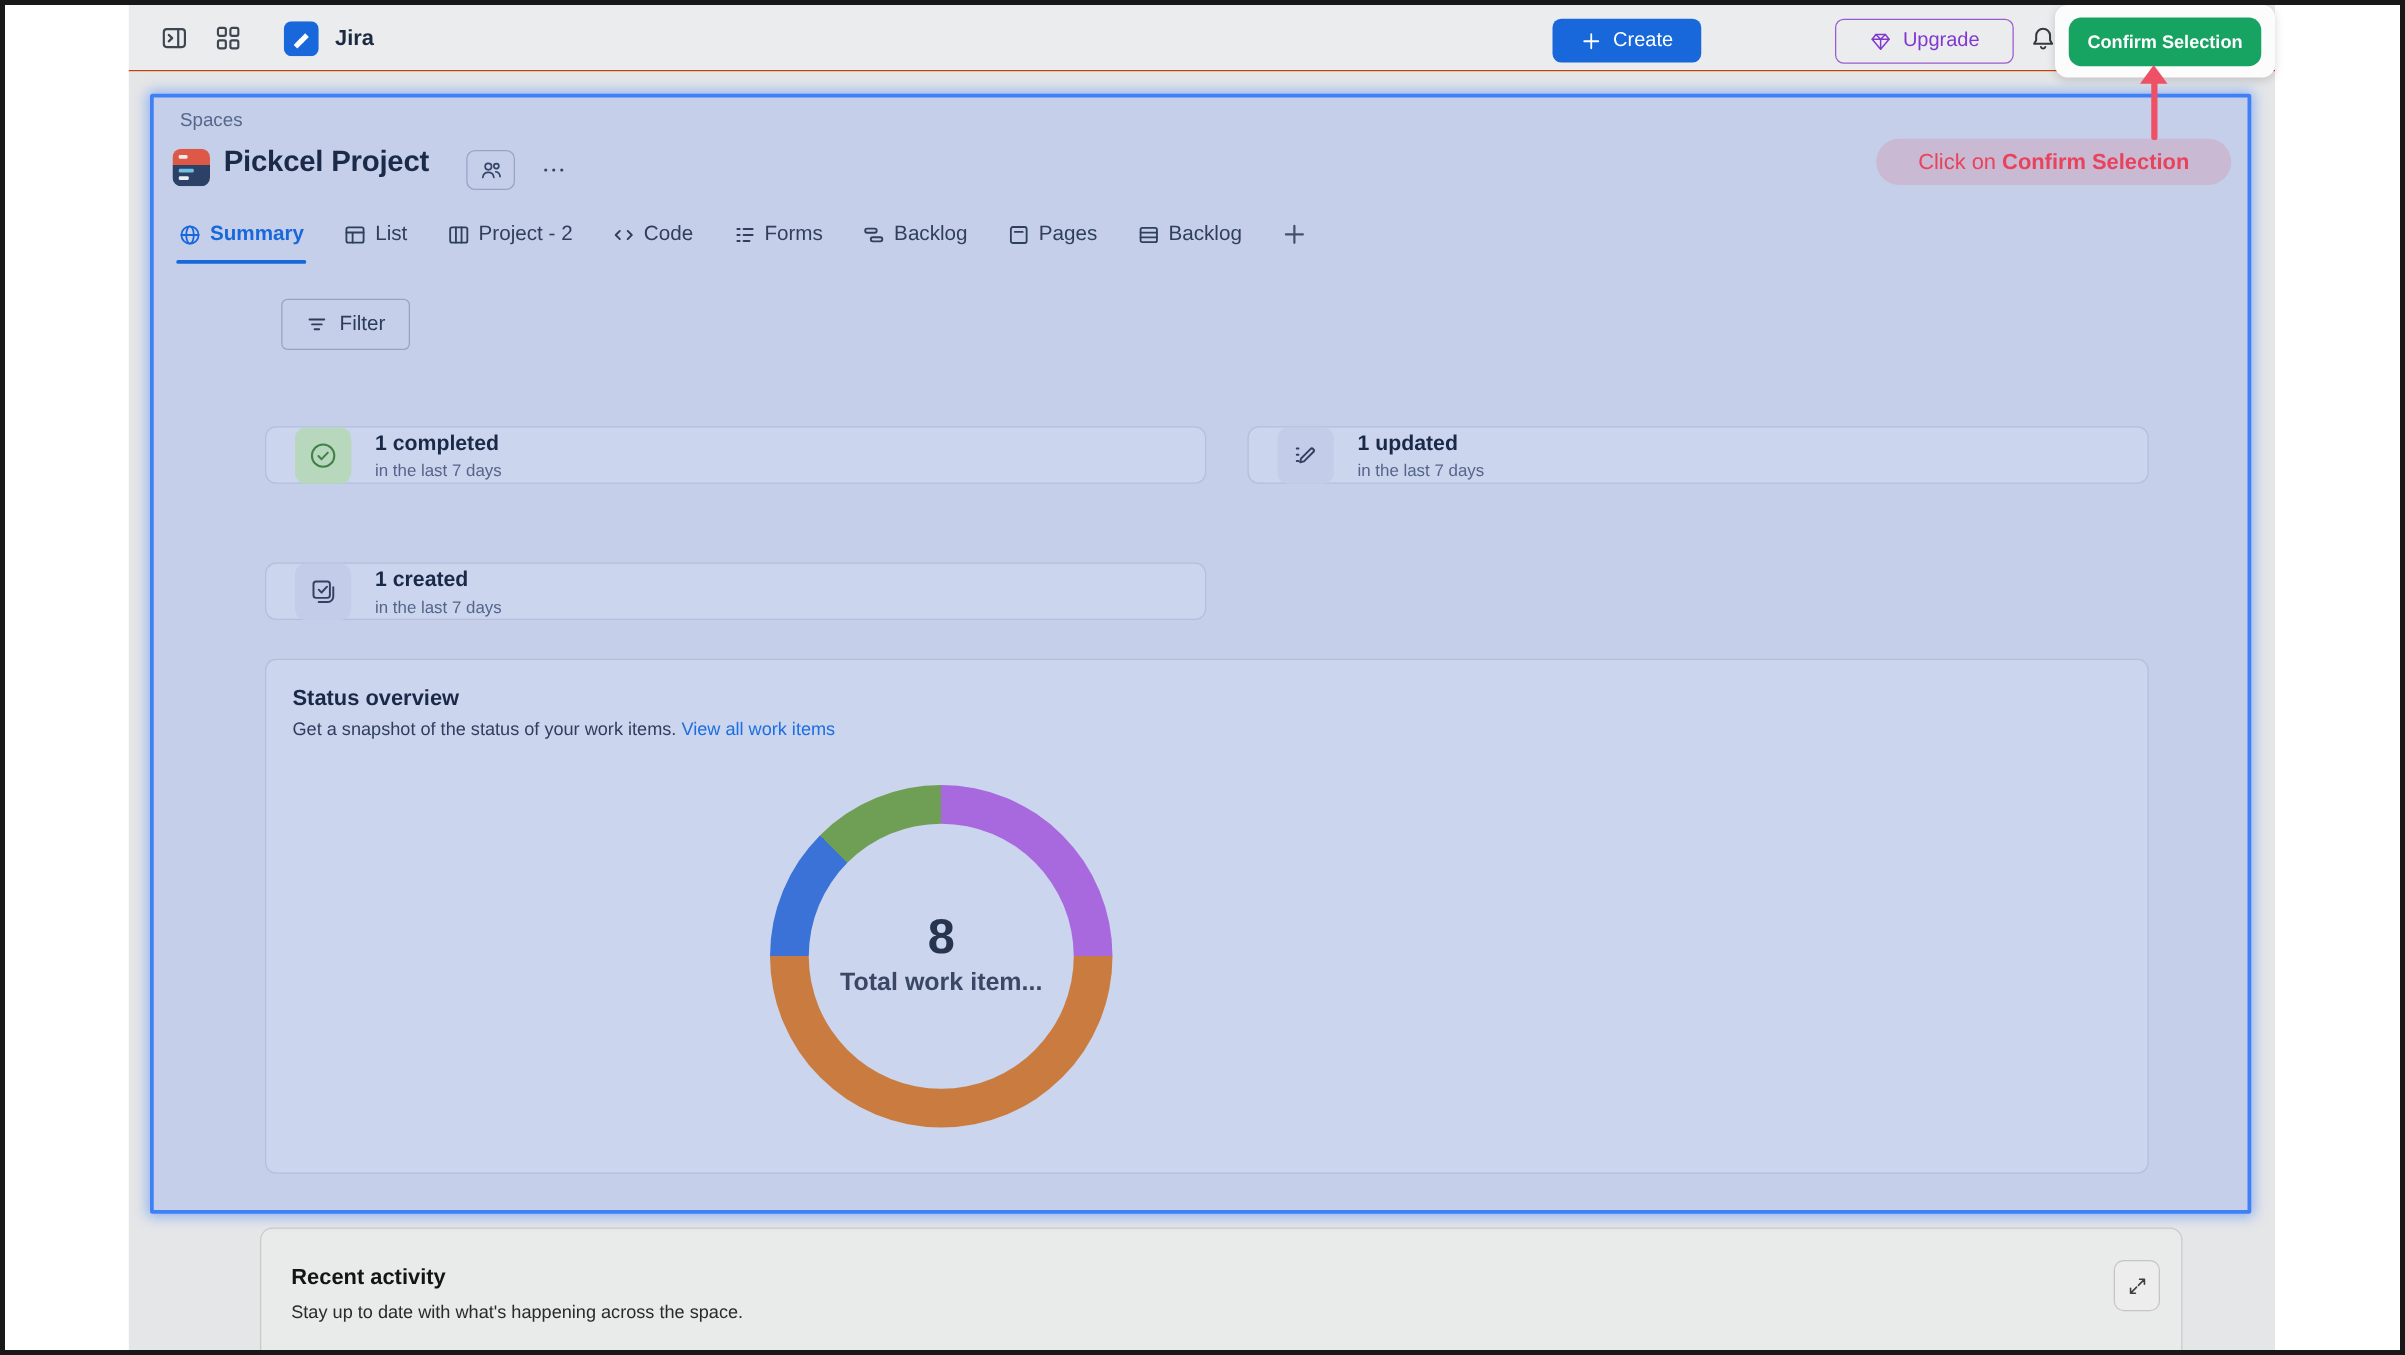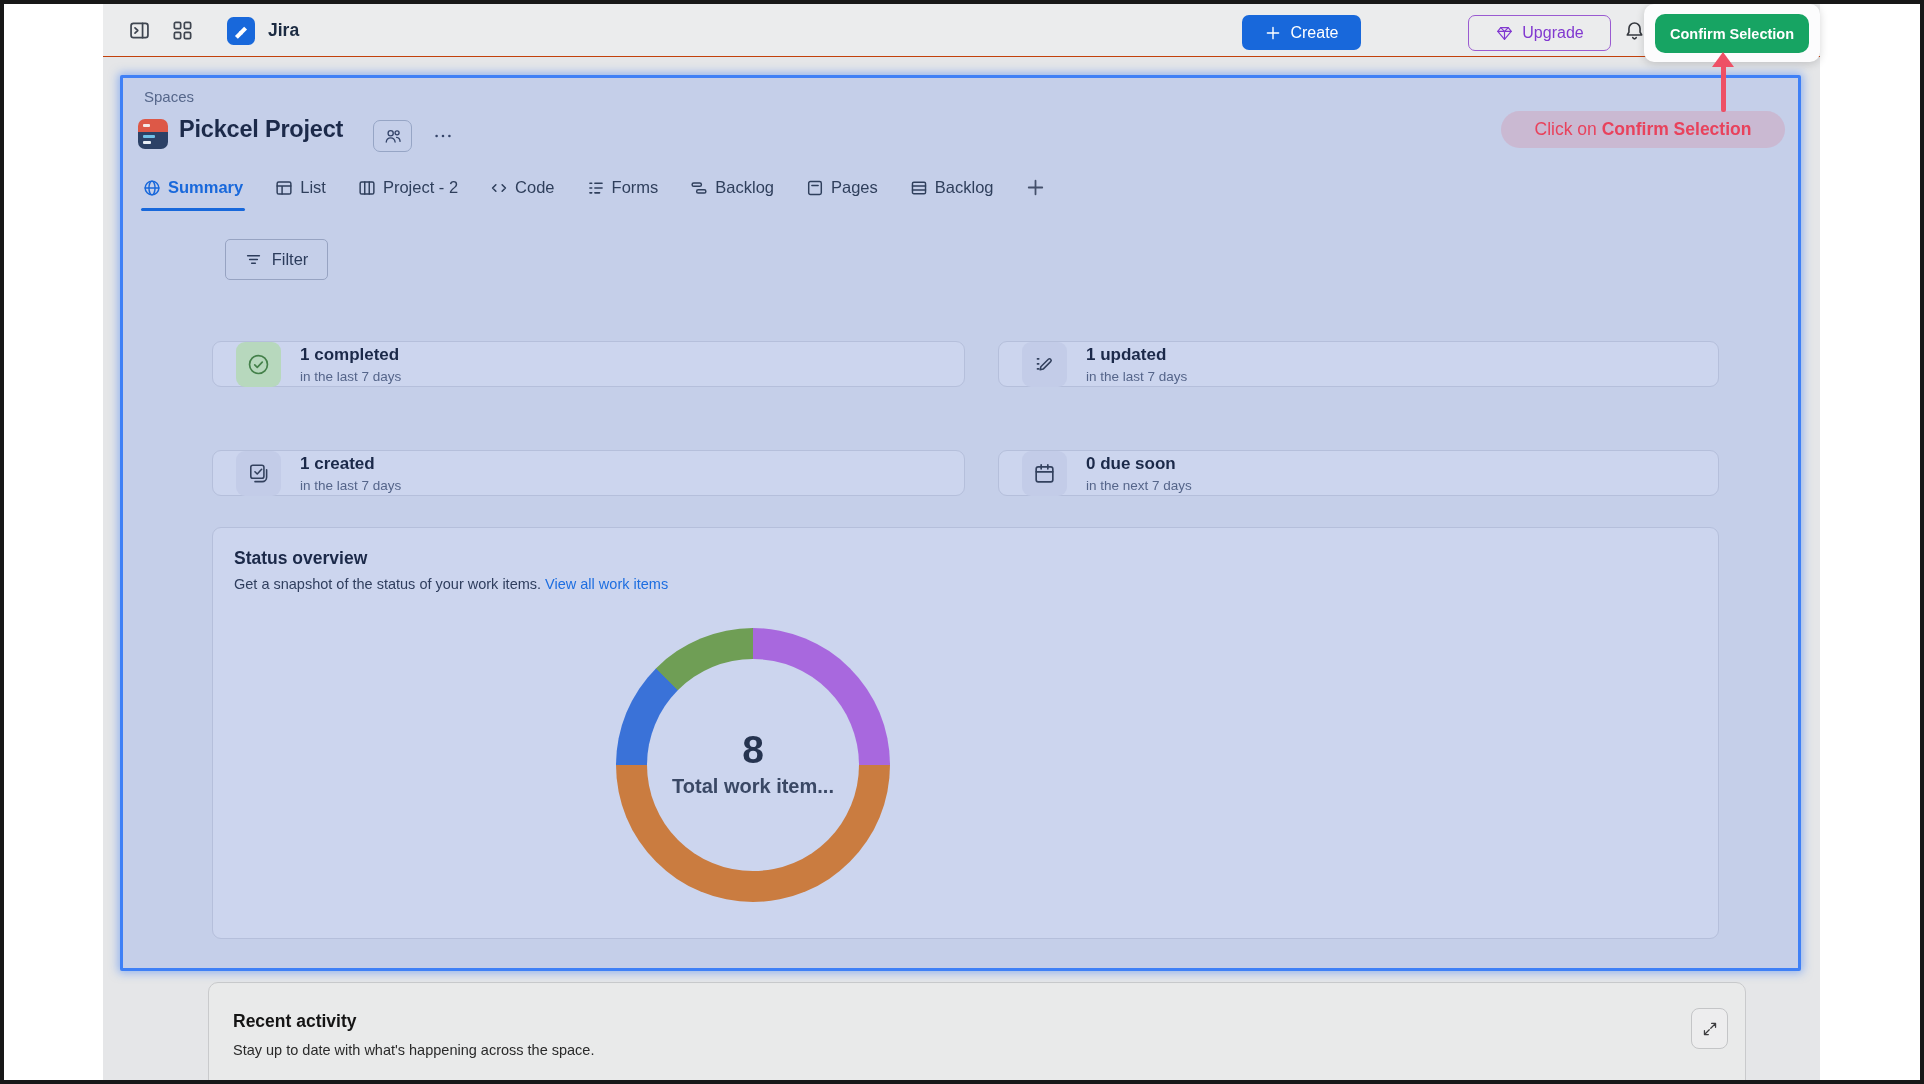--- a/index.html
+++ b/index.html
@@ -371,34 +371,20 @@
               <path d="M8.6 10.3l2.2 2.2 4.2-4.5"></path>
               <path d="M19.8 8.4v7.2a4.2 4.2 0 0 1-4.2 4.2H8.6"></path>
             </svg>
           </span>
         </div>
         <div>
           <div class="stat-title">1 created</div>
           <div class="stat-sub">in the last 7 days</div>
         </div>
       </div>
-      <div class="stat-card">
-        <div class="tile grey">
-          <span class="icon">
-            <svg viewBox="0 0 24 24" fill="none" stroke="currentColor" stroke-width="1.6" stroke-linecap="round" stroke-linejoin="round">
-              <rect x="4" y="5.7" width="16" height="14.3" rx="2"></rect>
-              <path d="M4 10.4h16M8.8 3.6v4.1M15.2 3.6v4.1"></path>
-            </svg>
-          </span>
-        </div>
-        <div>
-          <div class="stat-title">0 due soon</div>
-          <div class="stat-sub">in the next 7 days</div>
-        </div>
-      </div>
     </div>
 
   <section class="status-card">
     <div class="sc-title">Status overview</div>
     <div class="sc-sub">
       <span>Get a snapshot of the status of your work items.</span>
       <span class="sc-link">View all work items</span>
     </div>
     <div class="donut" id="donut" style="background: conic-gradient(rgb(168, 104, 222) 0deg, rgb(168, 104, 222) 90deg, rgb(202, 124, 64) 90deg, rgb(202, 124, 64) 270deg, rgb(58, 114, 216) 270deg, rgb(58, 114, 216) 315deg, rgb(111, 158, 85) 315deg, rgb(111, 158, 85) 360deg);"></div>
     <div class="donut-center">

